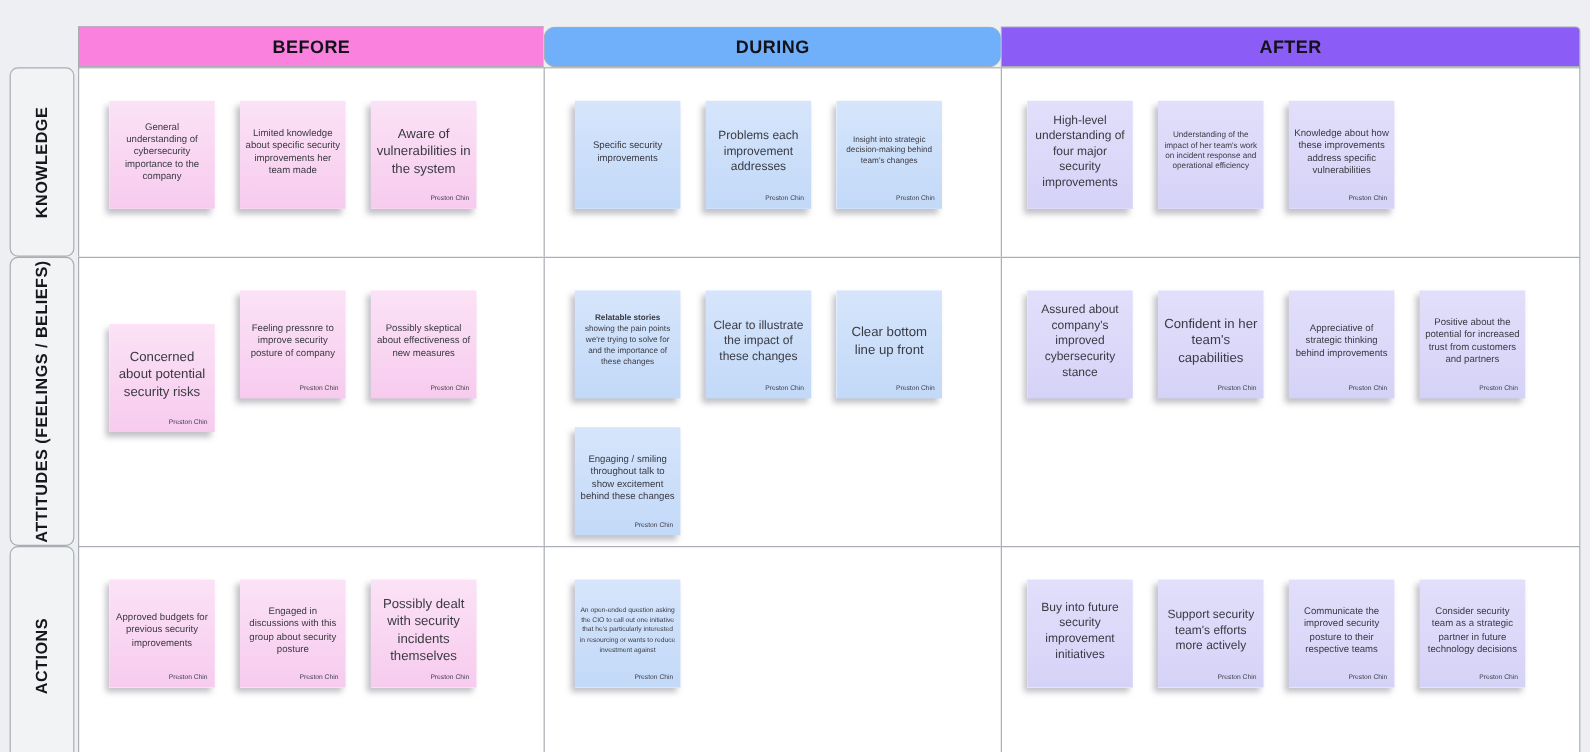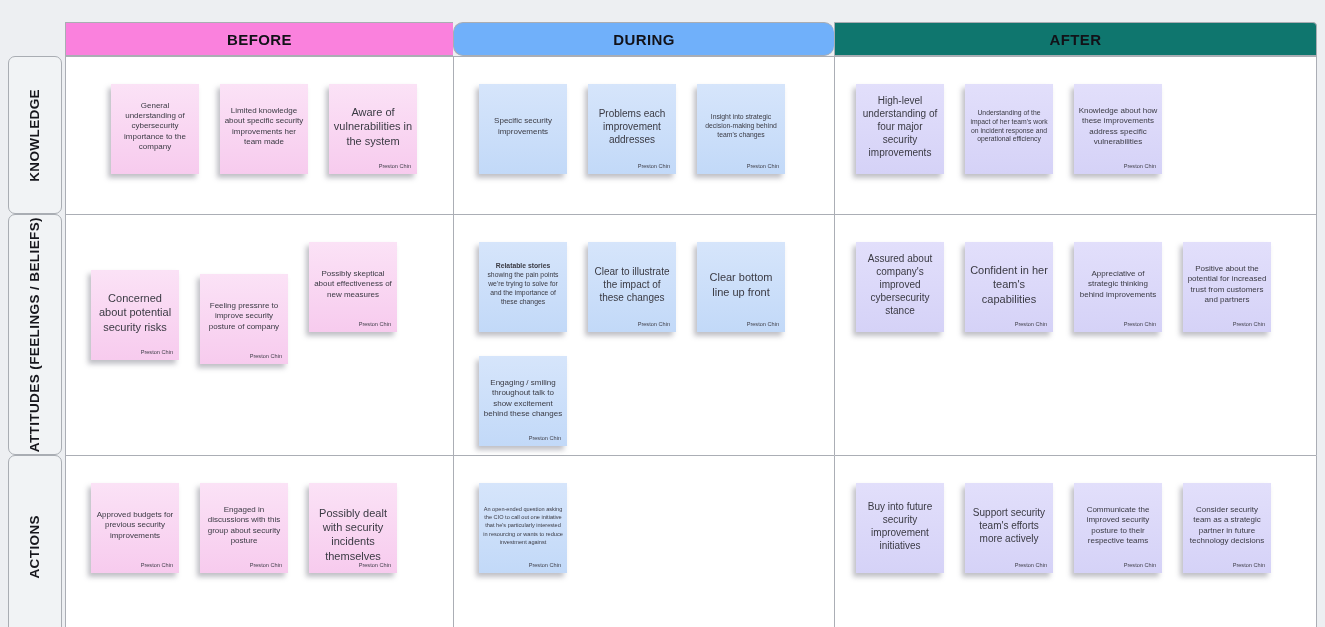--- a/index.html
+++ b/index.html
@@ -77,27 +77,27 @@
     font-size: 5.6px; color: #3f3f49;
   }
 </style>
 </head>
 <body>
 
 <div class="board">
   <div class="corner"></div>
   <div class="col-header" style="background: rgb(250, 129, 221);">BEFORE</div>
   <div class="col-header" style="background: rgb(112, 176, 250); border-radius: 10px;">DURING</div>
-  <div class="col-header last" style="background: #0f766e;">AFTER</div>
+  <div class="col-header last" style="background: #8b5cf6;">AFTER</div>
 
   <div class="row-label">
     <span class="row-label-text">KNOWLEDGE</span>
   </div>
   <div class="cell" id="cell-0-0">
-      <div class="note size-sm" style="background: linear-gradient(rgb(251, 226, 246), rgb(247, 203, 238)); margin-left: 20px;">
+      <div class="note size-sm" style="background: linear-gradient(rgb(251, 226, 246), rgb(247, 203, 238));">
         <div class="note-text">General understanding of cybersecurity importance to the company</div>
       </div>
       <div class="note size-sm" style="background: linear-gradient(rgb(251, 226, 246), rgb(247, 203, 238));">
         <div class="note-text">Limited knowledge about specific security improvements her team made</div>
       </div>
       <div class="note size-lg" style="background: linear-gradient(rgb(251, 226, 246), rgb(247, 203, 238));">
         <div class="note-text">Aware of vulnerabilities in the system</div>
         <div class="note-author">Preston Chin</div>
       </div>
     </div>
@@ -128,21 +128,21 @@
     </div>
 
   <div class="row-label">
     <span class="row-label-text">ATTITUDES (FEELINGS / BELIEFS)</span>
   </div>
   <div class="cell" id="cell-1-0">
       <div class="note size-lg" style="background: linear-gradient(rgb(251, 226, 246), rgb(247, 203, 238)); margin-top: 28px;">
         <div class="note-text">Concerned about potential security risks</div>
         <div class="note-author">Preston Chin</div>
       </div>
-      <div class="note size-sm" style="background: linear-gradient(rgb(251, 226, 246), rgb(247, 203, 238)); margin-top: 32px;">
+      <div class="note size-sm" style="background: linear-gradient(rgb(251, 226, 246), rgb(247, 203, 238));">
         <div class="note-text">Feeling pressnre to improve security posture of company</div>
         <div class="note-author">Preston Chin</div>
       </div>
       <div class="note size-sm" style="background: linear-gradient(rgb(251, 226, 246), rgb(247, 203, 238));">
         <div class="note-text">Possibly skeptical about effectiveness of new measures</div>
         <div class="note-author">Preston Chin</div>
       </div>
     </div>
   <div class="cell" id="cell-1-1">
       <div class="note size-xs" style="background: linear-gradient(rgb(214, 229, 251), rgb(194, 217, 248));">
@@ -184,21 +184,21 @@
   </div>
   <div class="cell row-last" id="cell-2-0">
       <div class="note size-sm" style="background: linear-gradient(rgb(251, 226, 246), rgb(247, 203, 238));">
         <div class="note-text">Approved budgets for previous security improvements</div>
         <div class="note-author">Preston Chin</div>
       </div>
       <div class="note size-sm" style="background: linear-gradient(rgb(251, 226, 246), rgb(247, 203, 238));">
         <div class="note-text">Engaged in discussions with this group about security posture</div>
         <div class="note-author">Preston Chin</div>
       </div>
-      <div class="note size-lg" style="background: linear-gradient(rgb(251, 226, 246), rgb(247, 203, 238)); align-items: flex-end;">
+      <div class="note size-lg" style="background: linear-gradient(rgb(251, 226, 246), rgb(247, 203, 238));">
         <div class="note-text">Possibly dealt with security incidents themselves</div>
         <div class="note-author">Preston Chin</div>
       </div>
     </div>
   <div class="cell row-last" id="cell-2-1">
       <div class="note size-xxs" style="background: linear-gradient(rgb(214, 229, 251), rgb(194, 217, 248));">
         <div class="note-text">An open-ended question asking the CIO to call out one initiative that he's particularly interested in resourcing or wants to reduce investment against</div>
         <div class="note-author">Preston Chin</div>
       </div>
     </div>

